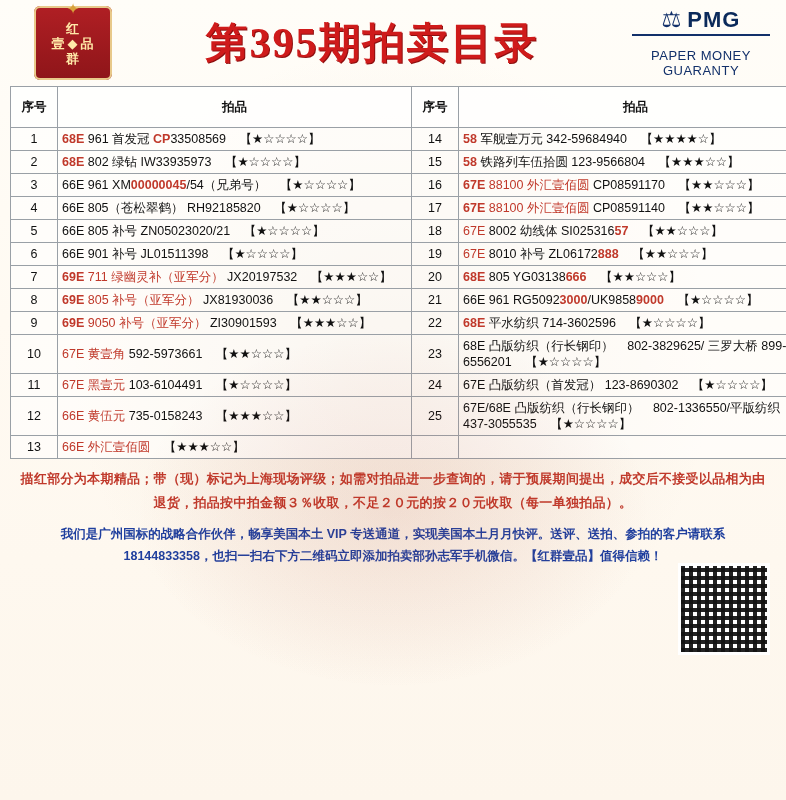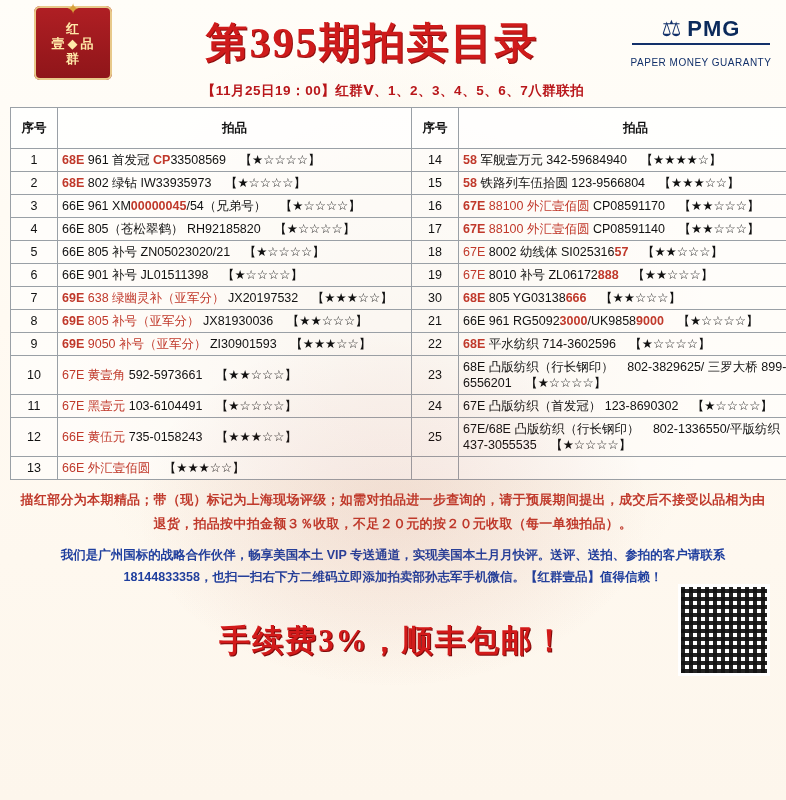--- a/index.html
+++ b/index.html
@@ -59,21 +59,21 @@
     text-shadow:1px 1px 0 #8d0f0f;
     padding-right:10px;
   }
   .pmg{
     width:150px;flex:0 0 auto;margin-right:10px;
     text-align:center;color:#0b2a5b;
   }
   .pmg-top{display:flex;align-items:center;justify-content:center;gap:6px;}
   .pmg-scale{font-size:22px;color:#12306a;line-height:1;}
   .pmg-name{font-size:22px;font-weight:bold;letter-spacing:1px;line-height:1;}
-  .pmg-sub{font-size:10px;letter-spacing:.5px;margin-top:12px;color:#12306a;}
+  .pmg-sub{font-size:13px;letter-spacing:.5px;margin-top:12px;color:#12306a;}
   .pmg-rule{height:2px;background:#12306a;margin:3px 6px 2px;}
 
   .subtitle{
     text-align:center;font-size:13.5px;color:#b8161a;font-weight:bold;
     margin:-4px 0 7px 0;letter-spacing:.5px;
   }
 
   
   .tablewrap{padding:0 10px;border-radius:17px;}
   table.cat{
@@ -159,21 +159,20 @@
     <div class="pmg">
       <div class="pmg-top">
         <span class="pmg-scale">⚖</span>
         <span class="pmg-name">PMG</span>
       </div>
       <div class="pmg-rule"></div>
       <div class="pmg-sub">PAPER MONEY GUARANTY</div>
     </div>
   </div>
 
-  <div class="subtitle">【11月25日19：00】红群Ⅴ、1、2、3、4、5、6、7八群联拍</div>
 
   <div class="tablewrap">
     <table class="cat">
       <thead>
         <tr>
           <th class="hno">序号</th>
           <th class="hitem">拍品</th>
           <th class="hno">序号</th>
           <th class="hitem">拍品</th>
         </tr>
@@ -210,22 +209,22 @@
             <td class="item"><span class="r">67E</span> 8002 幼线体 SI025316<span class="r b">57</span> <span class="gap"></span>【★★☆☆☆】</td>
           </tr>
           <tr>
             <td class="no">6</td>
             <td class="item">66E 901 补号 JL01511398 <span class="gap"></span>【★☆☆☆☆】</td>
             <td class="no">19</td>
             <td class="item"><span class="r">67E</span> 8010 补号 ZL06172<span class="r b">888</span> <span class="gap"></span>【★★☆☆☆】</td>
           </tr>
           <tr>
             <td class="no">7</td>
-            <td class="item"><span class="r b">69E</span> <span class="r">638 绿幽灵补（亚军分）</span> JX20197532 <span class="gap"></span>【★★★☆☆】</td>
-            <td class="no">30</td>
+            <td class="item"><span class="r b">69E</span> <span class="r">711 绿幽灵补（亚军分）</span> JX20197532 <span class="gap"></span>【★★★☆☆】</td>
+            <td class="no">20</td>
             <td class="item"><span class="r b">68E</span> 805 YG03138<span class="r b">666</span> <span class="gap"></span>【★★☆☆☆】</td>
           </tr>
           <tr>
             <td class="no">8</td>
             <td class="item"><span class="r b">69E</span> <span class="r">805 补号（亚军分）</span> JX81930036 <span class="gap"></span>【★★☆☆☆】</td>
             <td class="no">21</td>
             <td class="item">66E 961 RG5092<span class="r b">3000</span>/UK9858<span class="r b">9000</span> <span class="gap"></span>【★☆☆☆☆】</td>
           </tr>
           <tr>
             <td class="no">9</td>
@@ -258,18 +257,17 @@
             <td class="item"></td>
           </tr>
         </tbody>
     </table>
   </div>
 
   <div class="note1">描红部分为本期精品；带（现）标记为上海现场评级；如需对拍品进一步查询的，请于预展期间提出，成交后不接受以品相为由退货，拍品按中拍金额３％收取，不足２０元的按２０元收取（每一单独拍品）。</div>
   <div class="note2">我们是广州国标的战略合作伙伴，畅享美国本土 VIP 专送通道，实现美国本土月月快评。送评、送拍、参拍的客户请联系 18144833358，也扫一扫右下方二维码立即添加拍卖部孙志军手机微信。【红群壹品】值得信赖！</div>
 
   <div class="footer">
-    <div class="slogan">手续费3%，顺丰包邮！</div>
     <div class="qr">
       <div class="qr-inner"></div>
     </div>
   </div>
 </div>
 
 </body></html>

